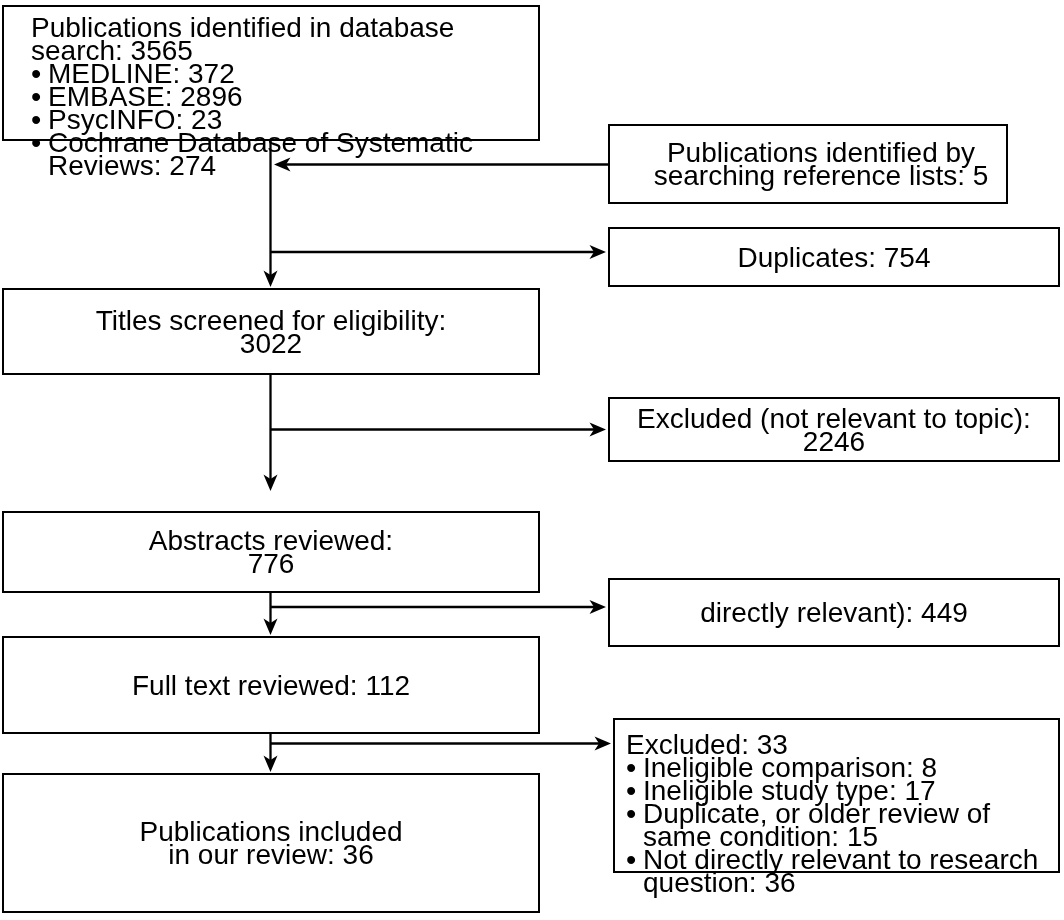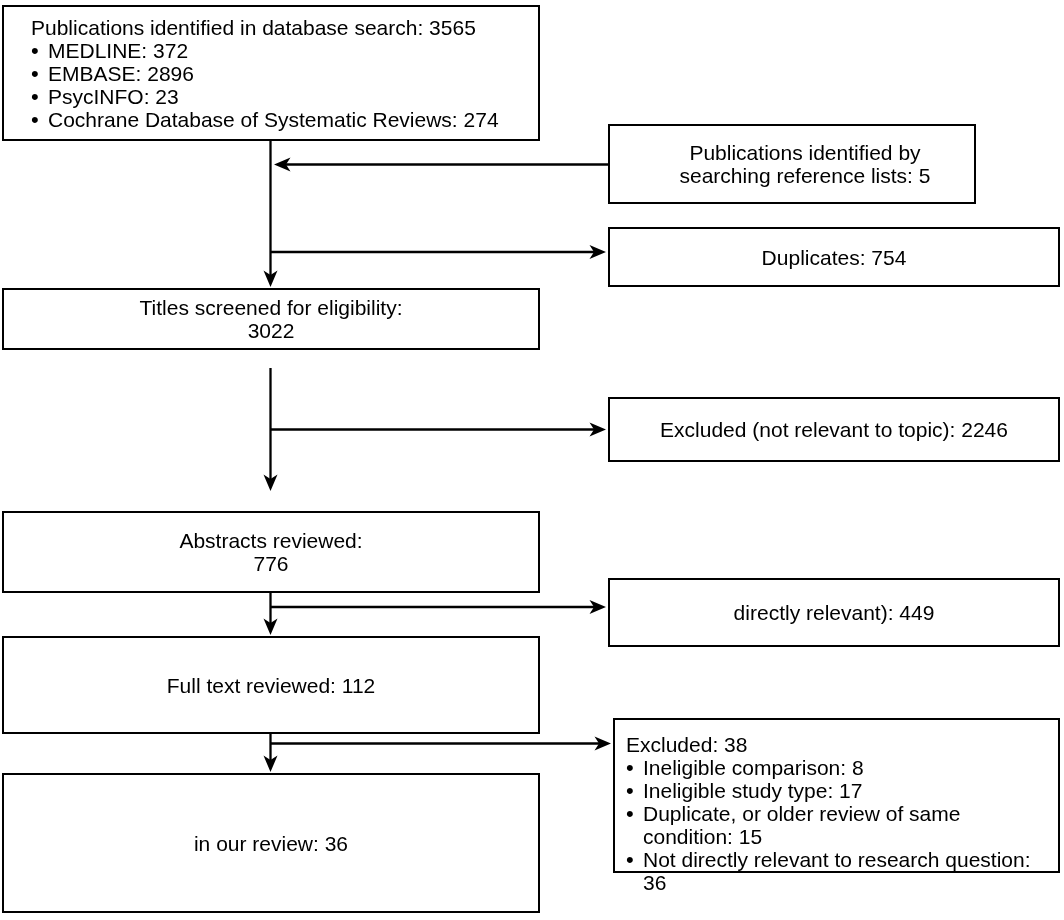--- a/index.html
+++ b/index.html
@@ -16,21 +16,21 @@
     position:absolute;
     left:0;top:0;
     width:1064px;height:920px;
     pointer-events:none;
   }
   .box{
     position:absolute;
     box-sizing:border-box;
     border:2.5px solid #000000;
     background:#ffffff;
-    font-size:21px;
+    font-size:28px;
     line-height:23px;
     color:#000000;
   }
   .box.centered{
     display:flex;
     flex-direction:column;
     align-items:center;
     justify-content:center;
     text-align:center;
   }
@@ -42,23 +42,23 @@
     align-items:flex-start;
   }
   .bullet{
     flex:none;
     width:17px;
     font-size:1.05em;
     line-height:23px;
   }
   
   #box-db-search     {left:2px;  top:5px;   width:538px; height:136px; padding:9px 8px 6px 27px;}
-  #box-ref-lists     {left:608px;top:124px; width:368px; height:80px;padding-left:26px;}
+  #box-ref-lists     {left:608px;top:124px; width:400px; height:80px;padding-left:26px;}
   #box-duplicates    {left:608px;top:227px; width:452px; height:60px;}
-  #box-titles        {left:2px;  top:288px; width:538px; height:62px;}
+  #box-titles        {left:2px;  top:288px; width:538px; height:87px;}
   #box-excl-topic    {left:608px;top:397px; width:452px; height:65px;text-align:center;}
   #box-abstracts     {left:2px;  top:511px; width:538px; height:82px;}
   #box-excl-type     {left:608px;top:578px; width:452px; height:69px;}
   #box-fulltext      {left:2px;  top:636px; width:538px; height:98px;}
   #box-excl-full     {left:613px;top:718px; width:447px; height:155px; padding:13px 6px 6px 11px;}
   #box-included      {left:2px;  top:773px; width:538px; height:140px;}
 </style>
 </head>
 <body>
 
@@ -134,36 +134,37 @@
 
   <div class="box centered" id="box-excl-type">
     <div>directly relevant): 449</div>
   </div>
 
   <div class="box centered" id="box-fulltext">
     <div>Full text reviewed: 112</div>
   </div>
 
   <div class="box listy" id="box-excl-full">
-    <div>Excluded: 38</div>
+    <div>Excluded: 33</div>
     <div class="bullet-row">
       <span class="bullet">•</span>
       <span>Ineligible comparison: 8</span>
     </div>
     <div class="bullet-row">
       <span class="bullet">•</span>
       <span>Ineligible study type: 17</span>
     </div>
     <div class="bullet-row">
       <span class="bullet">•</span>
       <span>Duplicate, or older review of same condition: 15</span>
     </div>
     <div class="bullet-row">
       <span class="bullet">•</span>
       <span>Not directly relevant to research question: 36</span>
     </div>
   </div>
 
   <div class="box centered" id="box-included">
+    <div>Publications included</div>
     <div>in our review: 36</div>
   </div>
 
 </div>
 
 </body></html>

